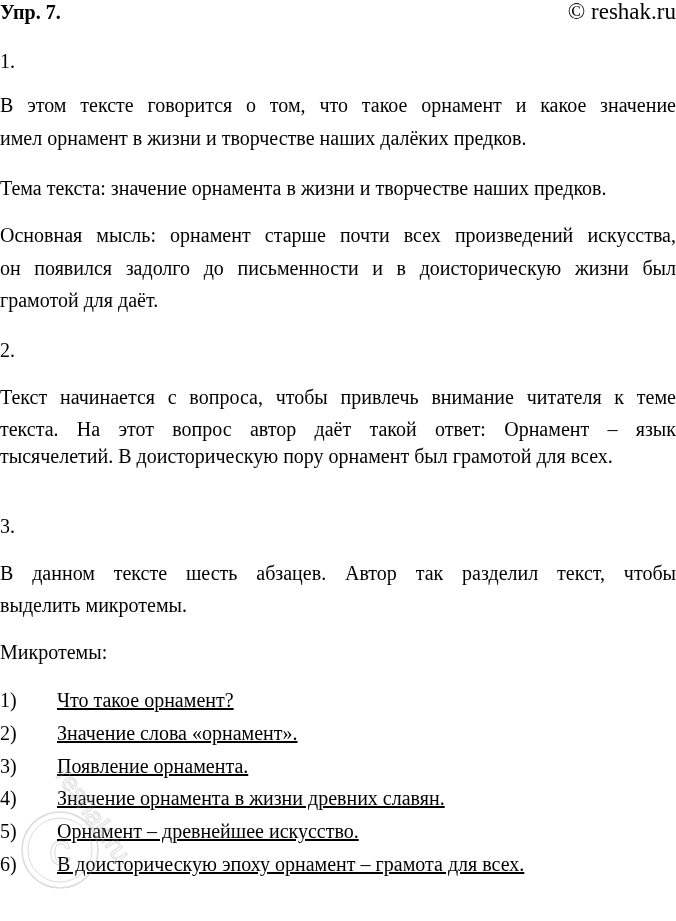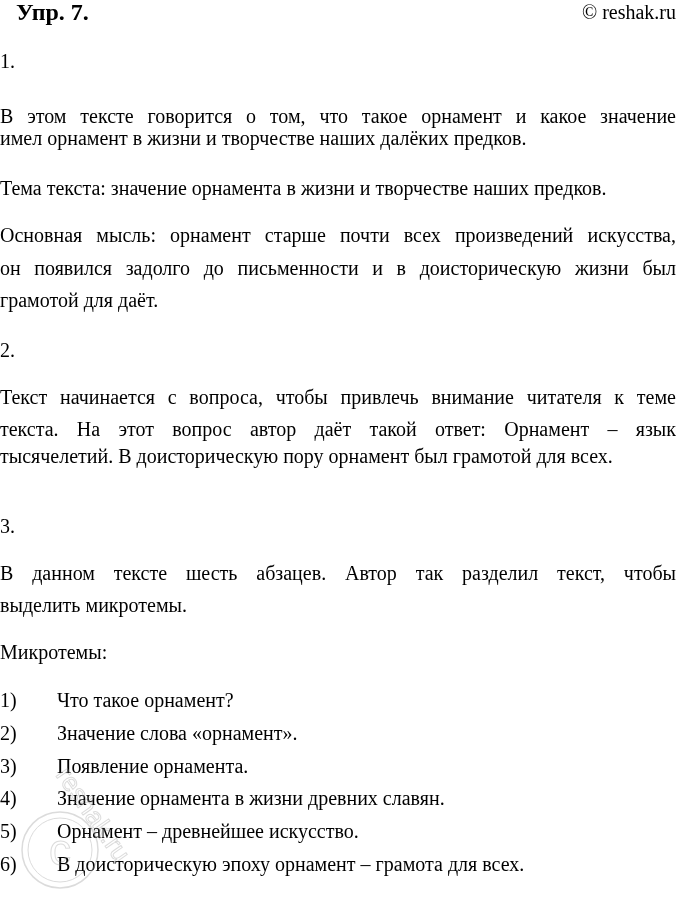--- a/index.html
+++ b/index.html
@@ -3,40 +3,40 @@
   <meta charset="utf-8">
   <style>
     html, body { margin: 0; padding: 0; background: #ffffff; }
     body {
       width: 676px; height: 921px; position: relative; overflow: hidden;
       font-family: "Liberation Serif", serif; color: #000; font-size: 20px;
     }
     .line { position: absolute; left: 0; width: 676px; white-space: nowrap; line-height: 24px; }
     .just { text-align: justify; text-align-last: justify; }
     .hdr { position: absolute; top: 0; left: 0; width: 676px; height: 26px; }
-    .hdr-title { position: absolute; left: 0; top: 0; font-weight: bold; font-size: 24px; line-height: 24px; margin-left: 16px; }
-    .hdr-copy { position: absolute; right: 0; top: 0; font-size: 20px; line-height: 24px; margin-left: 17px; }
+    .hdr-title { position: absolute; left: 0; top: 0; font-weight: bold; font-size: 20px; line-height: 24px; }
+    .hdr-copy { position: absolute; right: 0; top: 0; font-size: 23px; line-height: 24px; margin-left: 17px; }
     .li-num { position: absolute; left: 0; }
-    .li-text { position: absolute; left: 57px; }
+    .li-text { position: absolute; left: 57px; text-decoration: underline; }
     .wm {
       position: absolute; left: 15px; top: 755px; width: 150px; height: 150px;
       pointer-events: none; opacity: 0.35;
     }
   </style>
 </head>
 <body>
 
 <div class="hdr">
   <span class="hdr-title">Упр. 7.</span>
   <span class="hdr-copy">© reshak.ru</span>
 </div>
 
 <div>
   <div class="line" style="top:49px">1.</div>
-  <div class="line just" style="top:104px">В этом тексте говорится о том, что такое орнамент и какое значение</div>
+  <div class="line just" style="top:93px">В этом тексте говорится о том, что такое орнамент и какое значение</div>
   <div class="line" style="top:126px">имел орнамент в жизни и творчестве наших далёких предков.</div>
   <div class="line" style="top:176px">Тема текста: значение орнамента в жизни и творчестве наших предков.</div>
   <div class="line just" style="top:223px">Основная мысль: орнамент старше почти всех произведений искусства,</div>
   <div class="line just" style="top:256px">он появился задолго до письменности и в доисторическую жизни был</div>
   <div class="line" style="top:288px">грамотой для даёт.</div>
 </div>
 
 <div>
   <div class="line" style="top:338px">2.</div>
   <div class="line just" style="top:385px">Текст начинается с вопроса, чтобы привлечь внимание читателя к теме</div>

